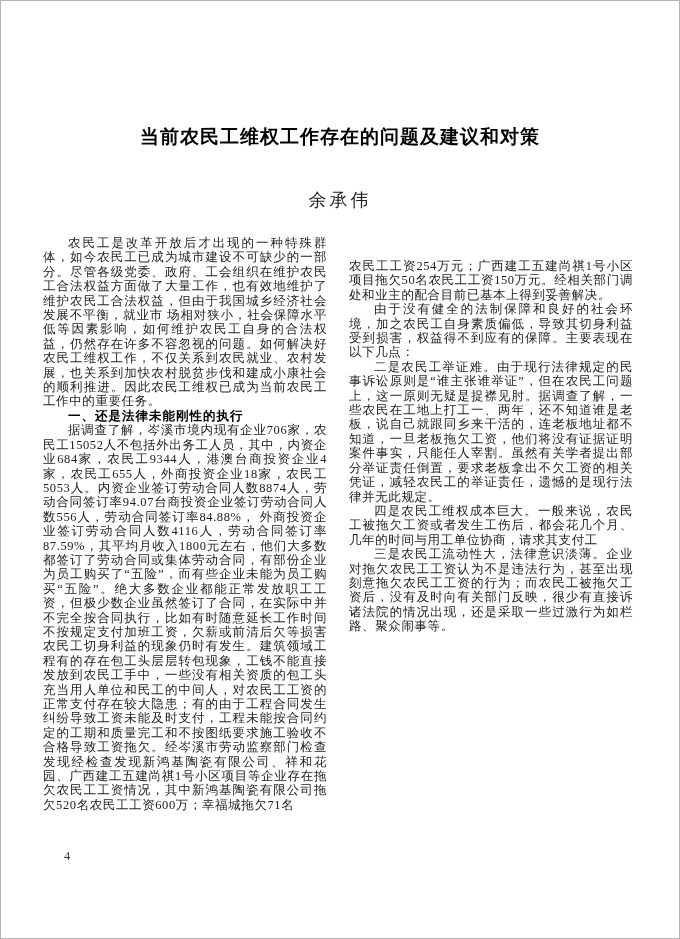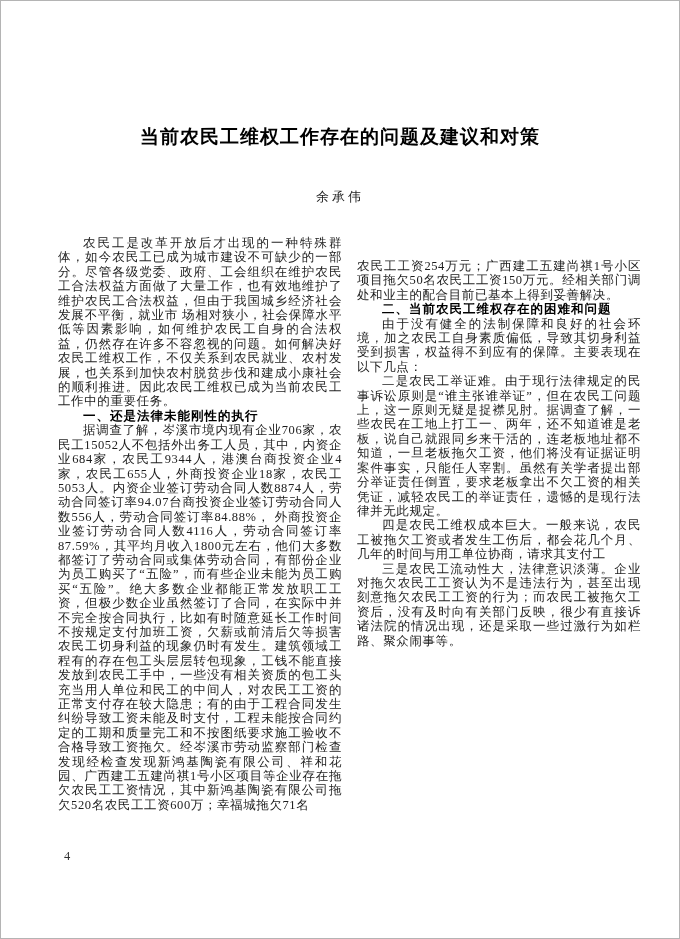--- a/index.html
+++ b/index.html
@@ -30,25 +30,25 @@
     white-space:nowrap;
   }
   .title{
     position:absolute;left:0;right:0;top:123px;
     text-align:center;
     font-weight:bold;font-size:19px;letter-spacing:1px;
     color:#000;margin:0;
   }
   .author{
     position:absolute;left:0;right:0;top:187px;
-    text-align:center;font-size:13px;letter-spacing:3px;color:#222;
+    text-align:center;font-size:18px;letter-spacing:3px;color:#222;
   }
   .body-cols{
-    position:absolute;left:57px;top:235px;width:578px;
-    display:flex;gap:15px;
+    position:absolute;left:42px;top:235px;width:578px;
+    display:flex;gap:22px;
   }
   .col{
     width:284px;flex:0 0 284px;
     font-size:12.5px;line-height:14.4px;
     letter-spacing:0.6px;
     text-align:justify;text-justify:inter-ideograph;
     color:var(--ink);
   }
   .col p{margin:0;text-indent:2em;}
   .col p.cont{text-indent:0;margin-top:23px;}
@@ -73,21 +73,20 @@
   <div class="author">余承伟</div>
 
   <div class="body-cols">
     <div class="col">
         <p>农民工是改革开放后才出现的一种特殊群体，如今农民工已成为城市建设不可缺少的一部分。尽管各级党委、政府、工会组织在维护农民工合法权益方面做了大量工作，也有效地维护了维护农民工合法权益，但由于我国城乡经济社会发展不平衡，就业市 场相对狭小，社会保障水平低等因素影响，如何维护农民工自身的合法权益，仍然存在许多不容忽视的问题。如何解决好农民工维权工作，不仅关系到农民就业、农村发展，也关系到加快农村脱贫步伐和建成小康社会的顺利推进。因此农民工维权已成为当前农民工工作中的重要任务。</p>
         <h3>一、还是法律未能刚性的执行</h3>
         <p>据调查了解，岑溪市境内现有企业706家，农民工15052人不包括外出务工人员，其中，内资企业684家，农民工9344人，港澳台商投资企业4家，农民工655人，外商投资企业18家，农民工5053人。内资企业签订劳动合同人数8874人，劳动合同签订率94.07台商投资企业签订劳动合同人数556人，劳动合同签订率84.88%， 外商投资企业签订劳动合同人数4116人，劳动合同签订率87.59%，其平均月收入1800元左右，他们大多数都签订了劳动合同或集体劳动合同，有部份企业为员工购买了“五险”，而有些企业未能为员工购买“五险”。绝大多数企业都能正常发放职工工资，但极少数企业虽然签订了合同，在实际中并不完全按合同执行，比如有时随意延长工作时间不按规定支付加班工资，欠薪或前清后欠等损害农民工切身利益的现象仍时有发生。建筑领域工程有的存在包工头层层转包现象，工钱不能直接发放到农民工手中，一些没有相关资质的包工头充当用人单位和民工的中间人，对农民工工资的正常支付存在较大隐患；有的由于工程合同发生纠纷导致工资未能及时支付，工程未能按合同约定的工期和质量完工和不按图纸要求施工验收不合格导致工资拖欠。经岑溪市劳动监察部门检查发现经检查发现新鸿基陶瓷有限公司、祥和花园、广西建工五建尚祺1号小区项目等企业存在拖欠农民工工资情况，其中新鸿基陶瓷有限公司拖欠520名农民工工资600万；幸福城拖欠71名</p>
       </div>
     <div class="col">
         <p class="cont">农民工工资254万元；广西建工五建尚祺1号小区项目拖欠50名农民工工资150万元。经相关部门调处和业主的配合目前已基本上得到妥善解决。</p>
-        <h3>二、当前农民工维权存在的困难和问题</h3>
         <p>由于没有健全的法制保障和良好的社会环境，加之农民工自身素质偏低，导致其切身利益受到损害，权益得不到应有的保障。主要表现在以下几点：</p>
         <p>二是农民工举证难。由于现行法律规定的民事诉讼原则是“谁主张谁举证”，但在农民工问题上，这一原则无疑是捉襟见肘。据调查了解，一些农民在工地上打工一、两年，还不知道谁是老板，说自己就跟同乡来干活的，连老板地址都不知道，一旦老板拖欠工资，他们将没有证据证明案件事实，只能任人宰割。虽然有关学者提出部分举证责任倒置，要求老板拿出不欠工资的相关凭证，减轻农民工的举证责任，遗憾的是现行法律并无此规定。</p>
         <p>四是农民工维权成本巨大。一般来说，农民工被拖欠工资或者发生工伤后，都会花几个月、几年的时间与用工单位协商，请求其支付工</p>
         <p>三是农民工流动性大，法律意识淡薄。企业对拖欠农民工工资认为不是违法行为，甚至出现刻意拖欠农民工工资的行为；而农民工被拖欠工资后，没有及时向有关部门反映，很少有直接诉诸法院的情况出现，还是采取一些过激行为如栏路、聚众闹事等。</p>
       </div>
   </div>
 
   <div class="page-number">4</div>
 
 </div>

